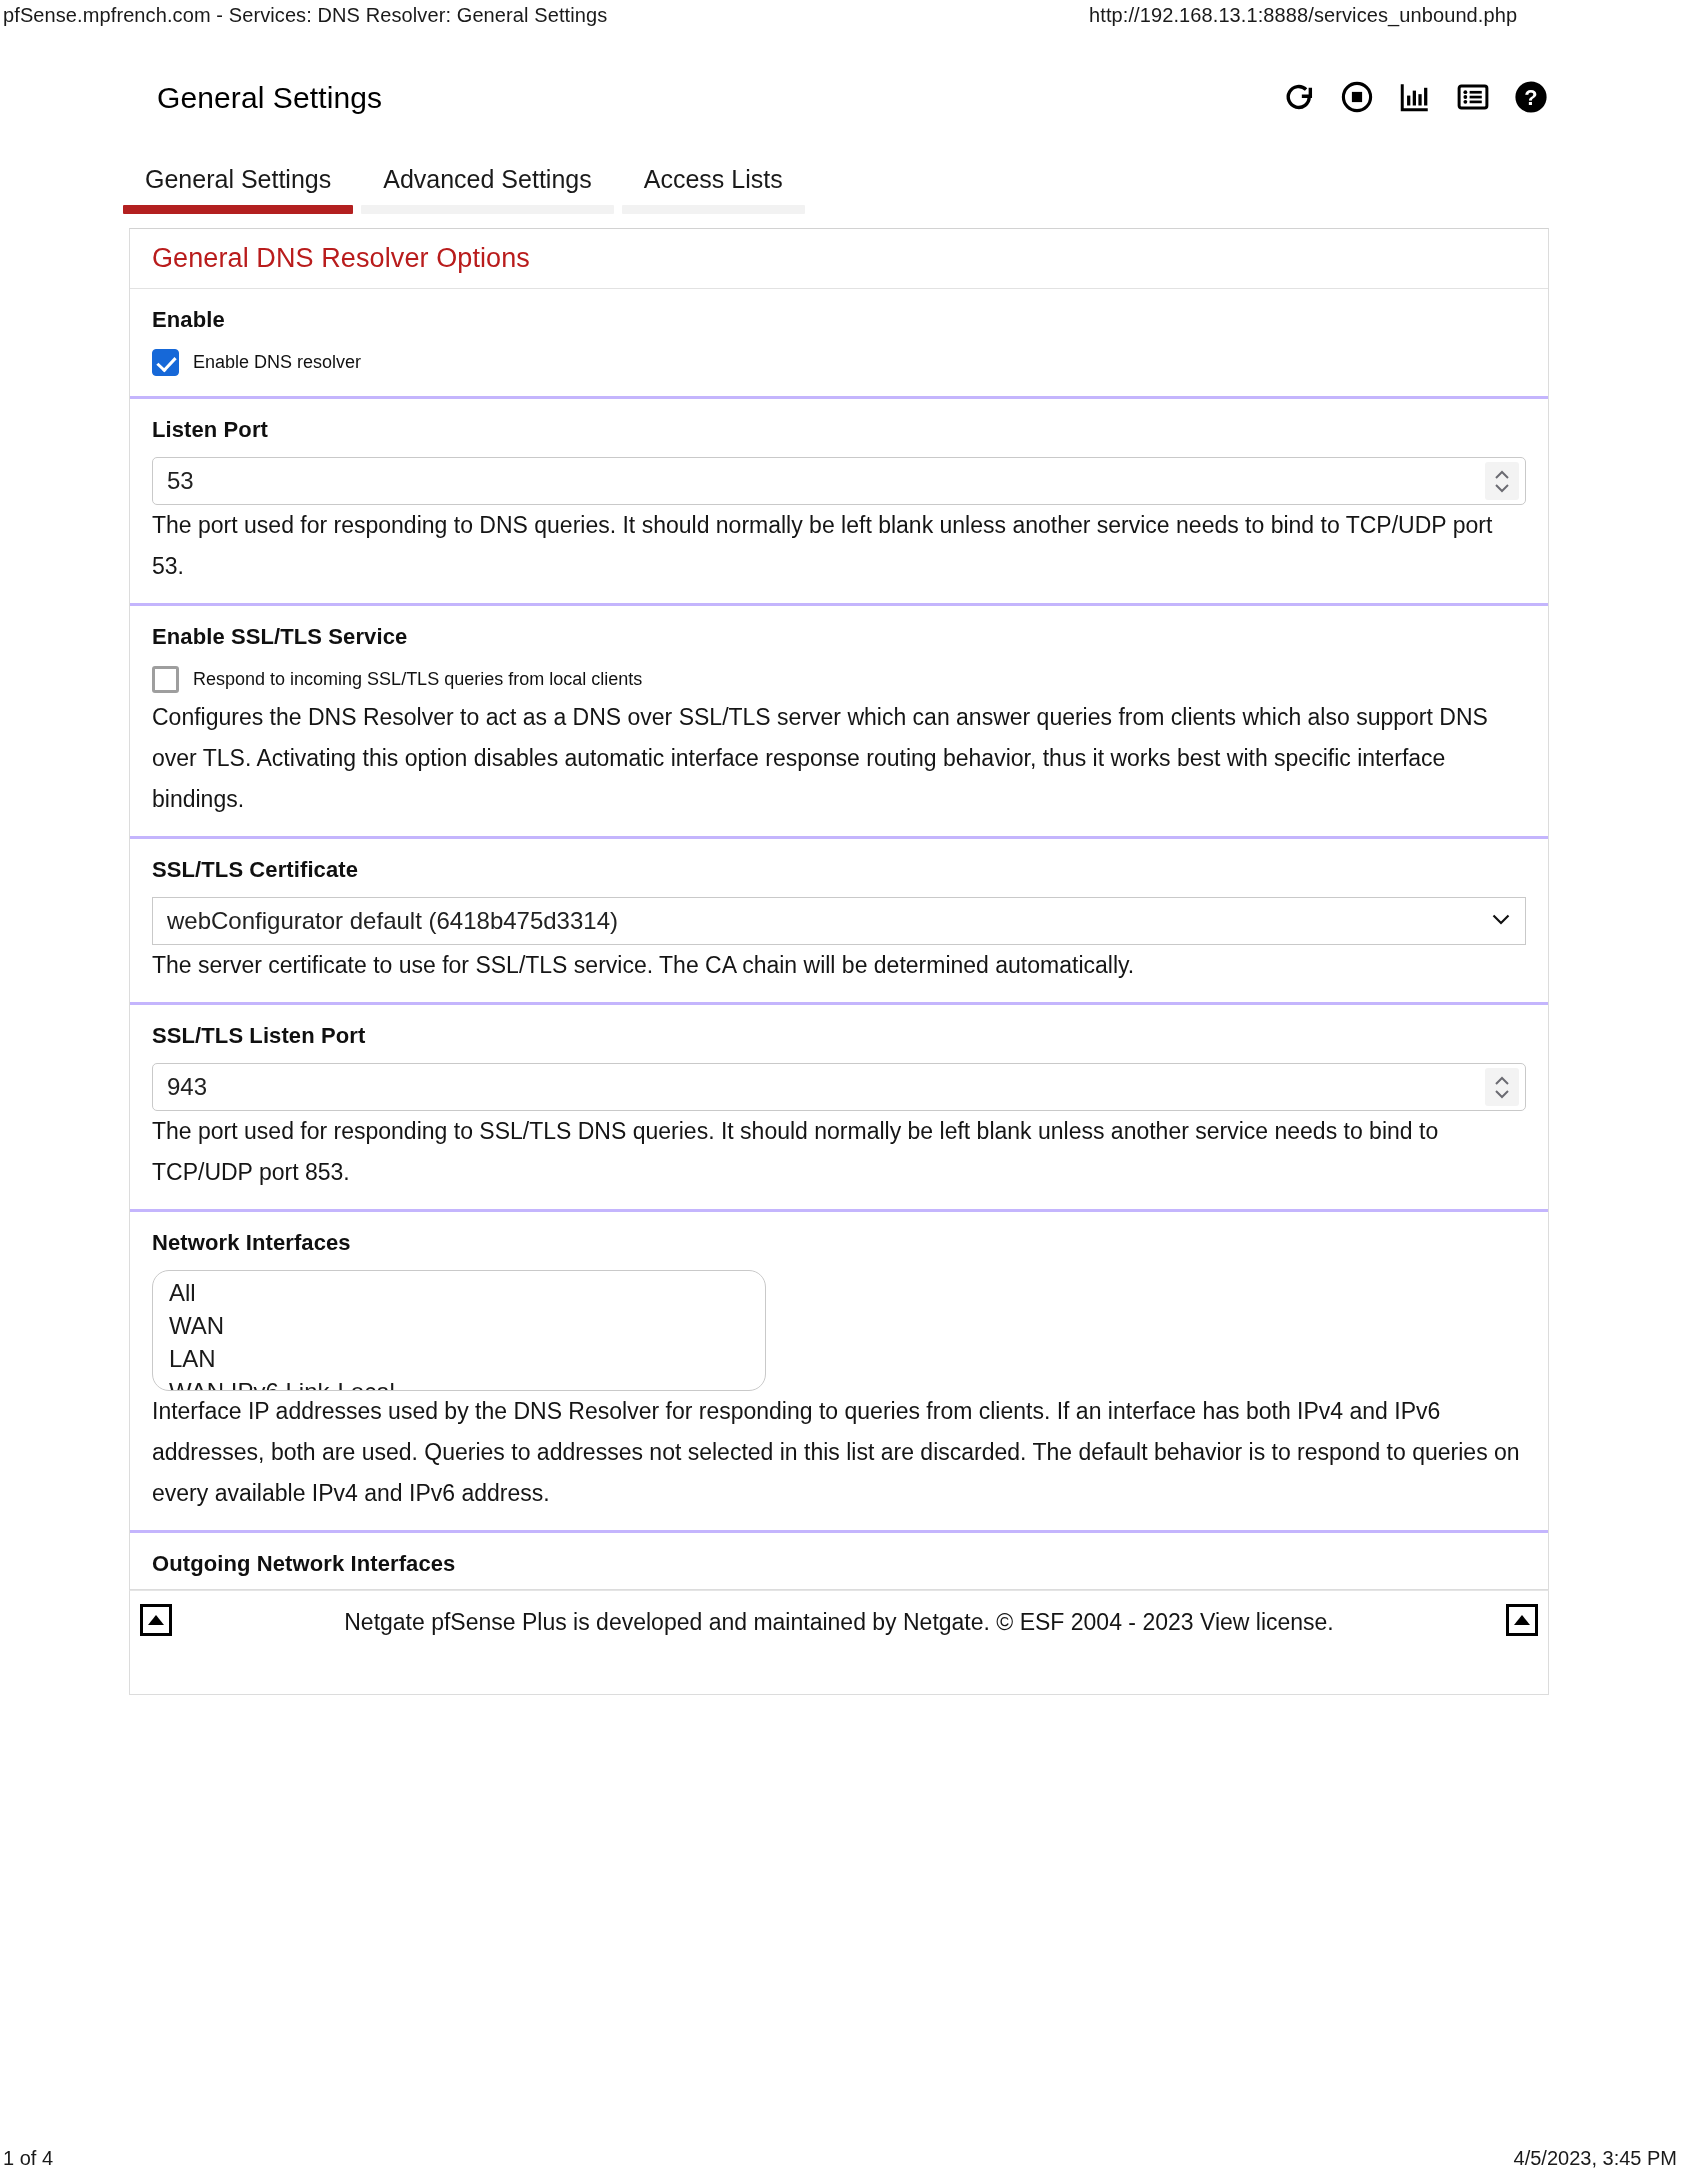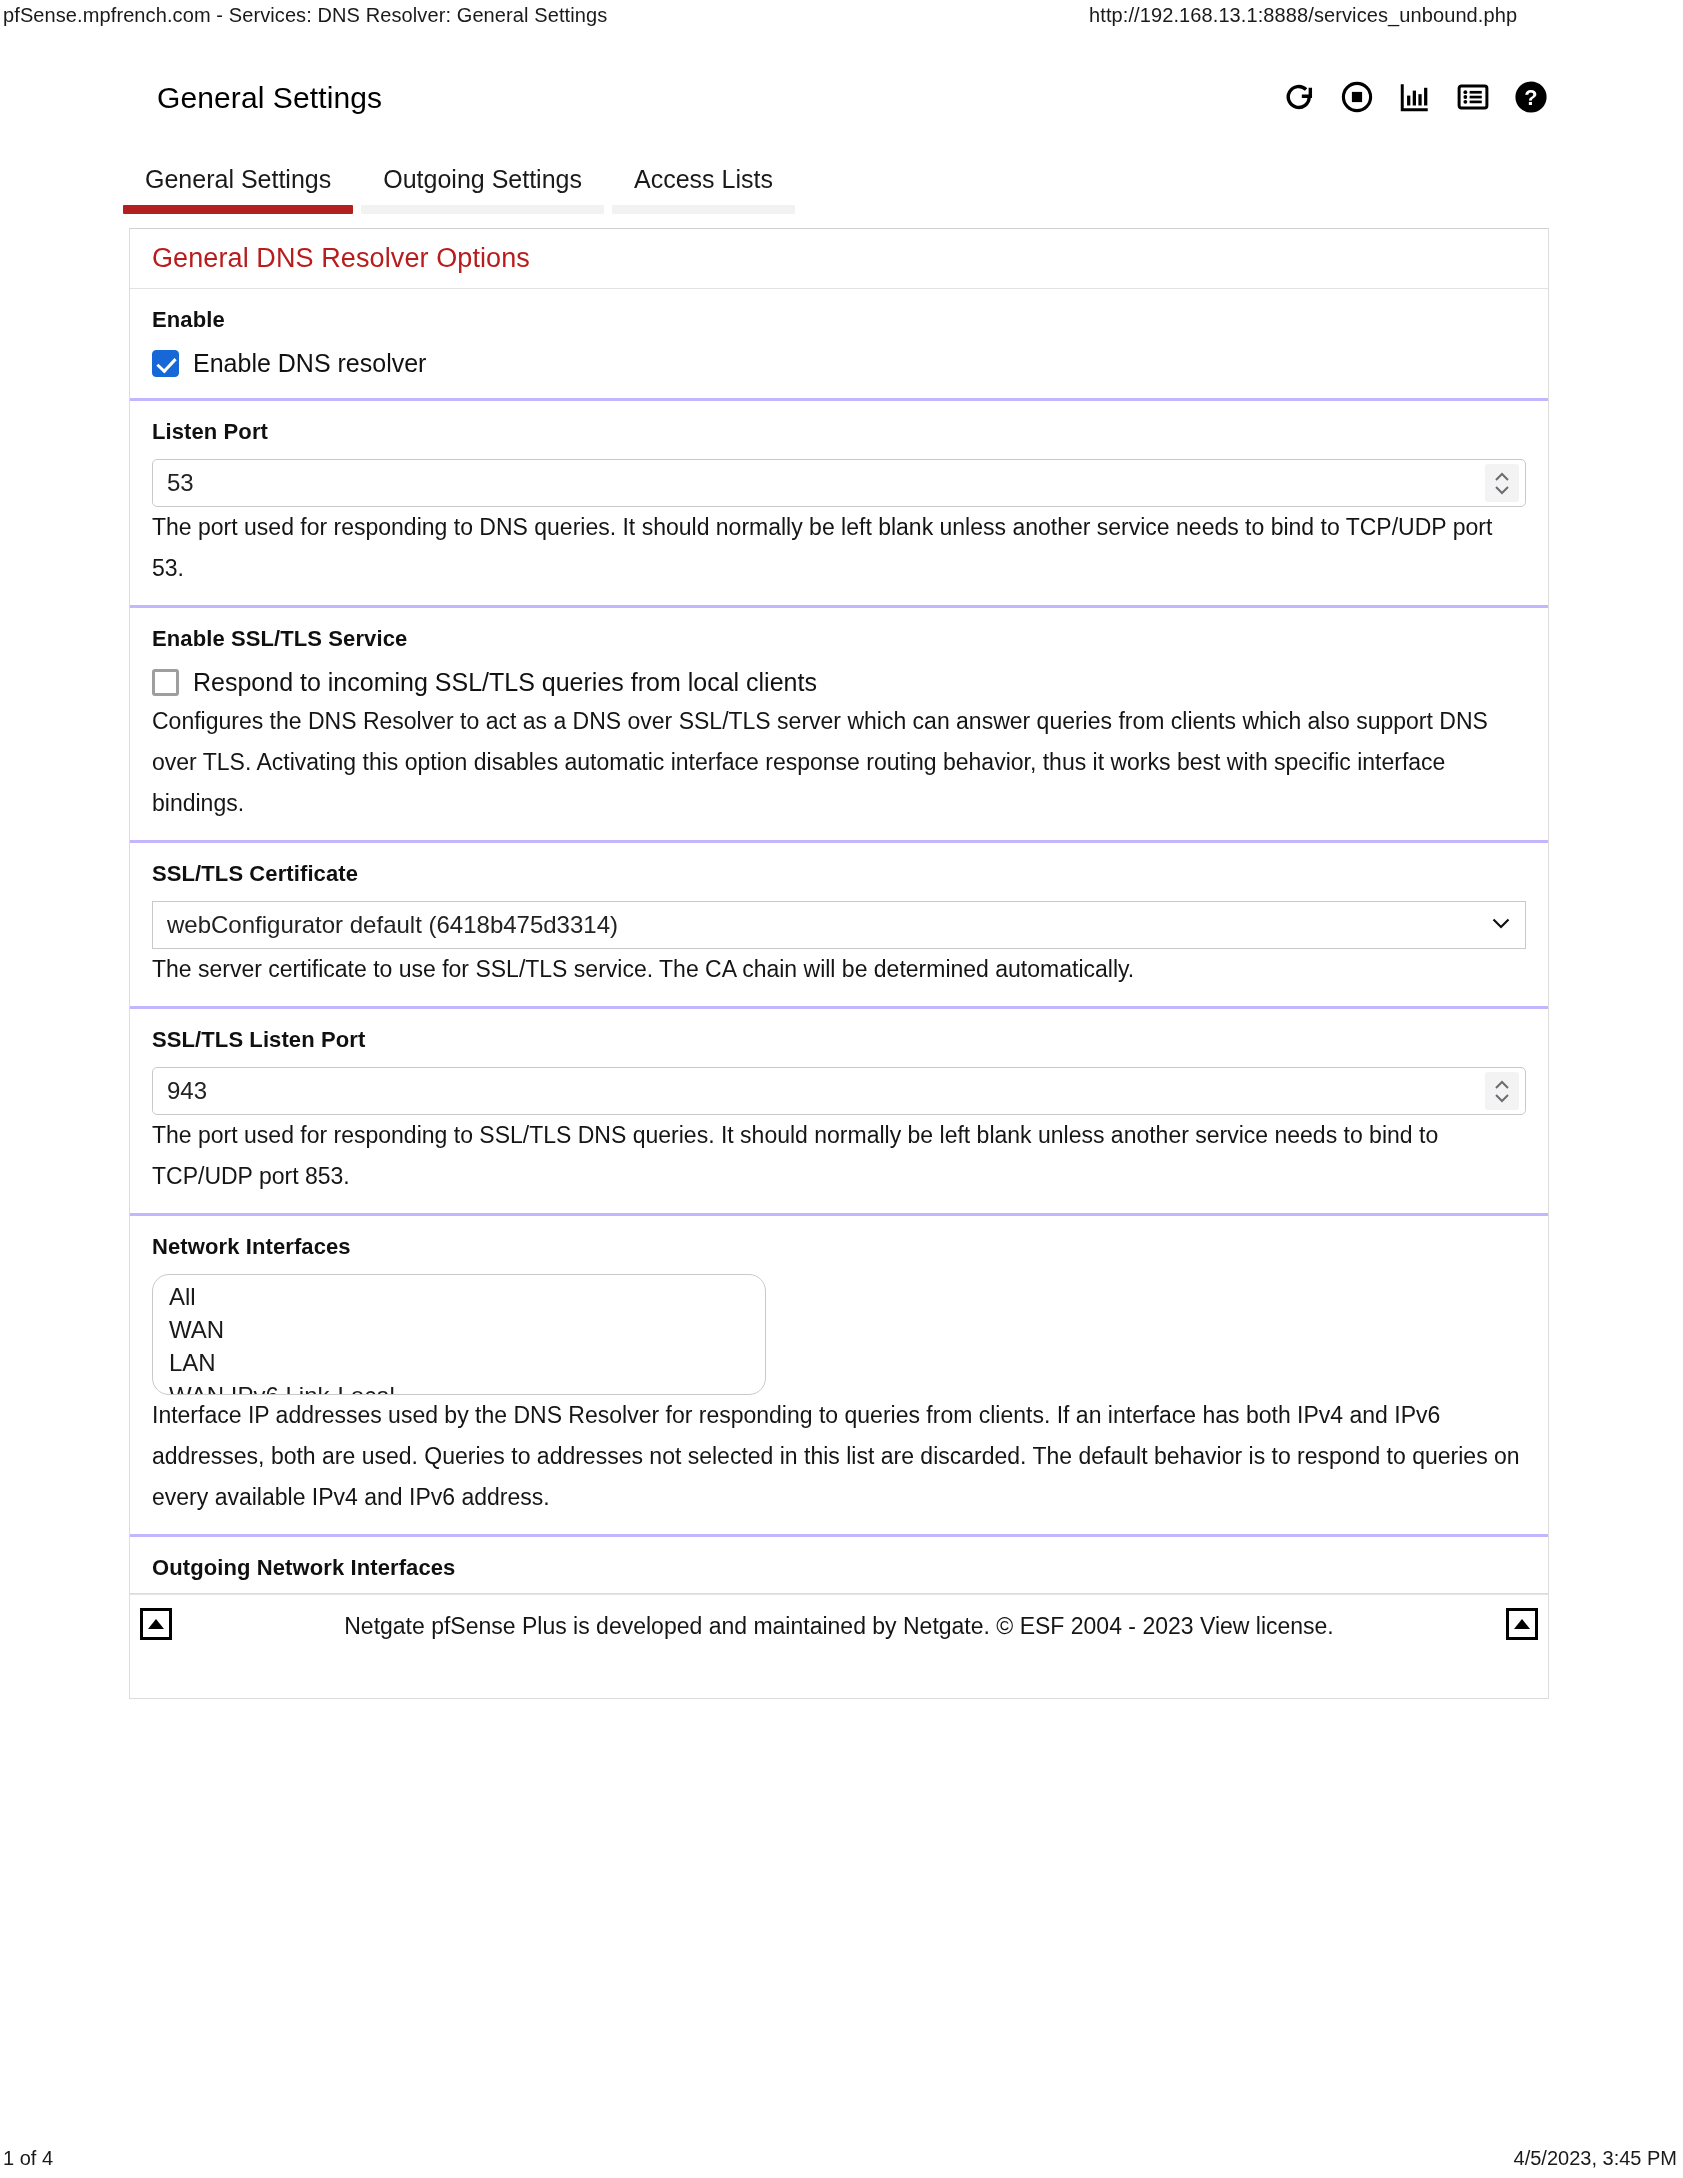--- a/index.html
+++ b/index.html
@@ -202,21 +202,21 @@
     border: solid #ffffff;
     border-width: 0 3.5px 3.5px 0;
     transform: rotate(43deg);
   }
   .cb.unchecked {
     background: #ffffff;
     border: 3px solid #9e9e9e;
     border-radius: 3px;
   }
   .cb-label {
-    font-size: 25px;
+    font-size: 18px;
     color: #111;
   }
 
   
   .input-wrap {
     position: relative;
     margin-top: 14px;
     height: 48px;
     border: 1px solid #c9c9c9;
     border-radius: 5px;
@@ -395,21 +395,21 @@
       </span>
     </div>
   </div>
 
   <div class="tabs">
     <div class="tab active">
       <span>General Settings</span>
       <span class="tab-underline"></span>
     </div>
     <div class="tab">
-      <span>Outgoing Settings</span>
+      <span>Advanced Settings</span>
       <span class="tab-underline"></span>
     </div>
     <div class="tab">
       <span>Access Lists</span>
       <span class="tab-underline"></span>
     </div>
   </div>
 
   <div class="panel">
 

